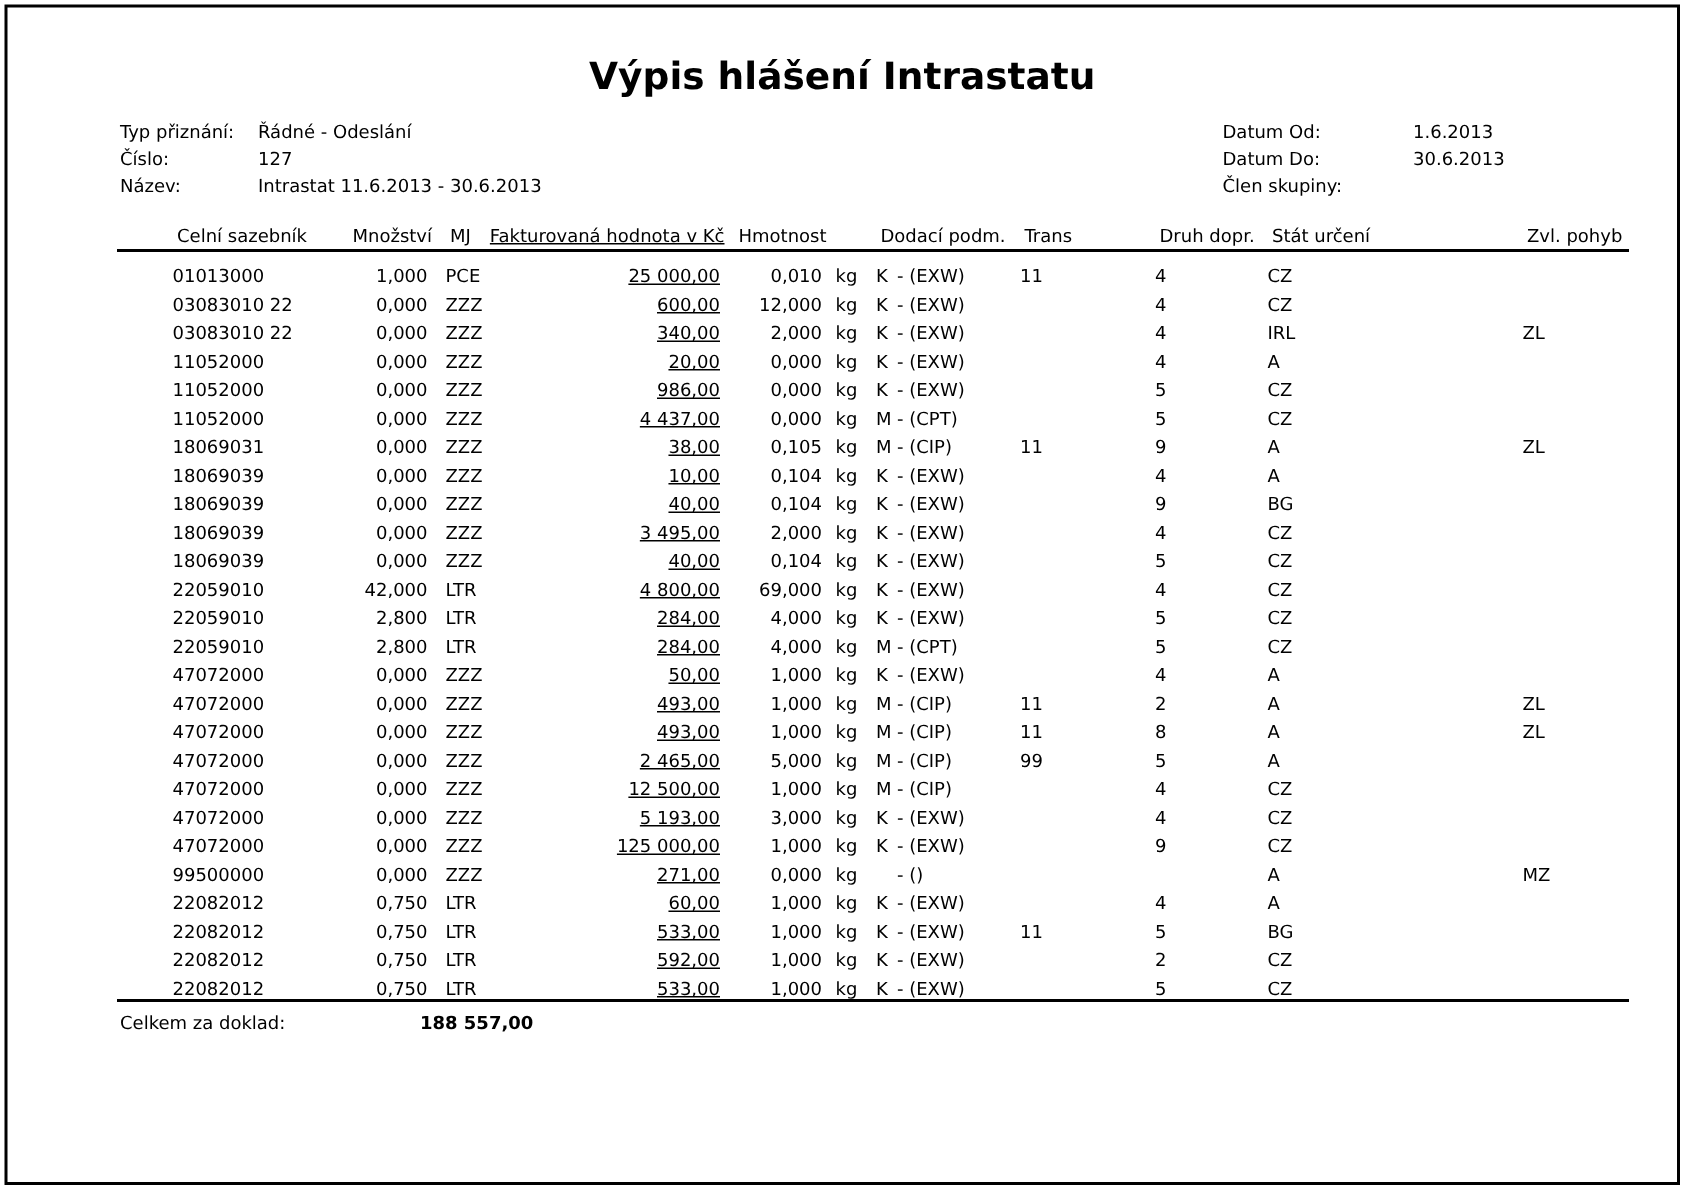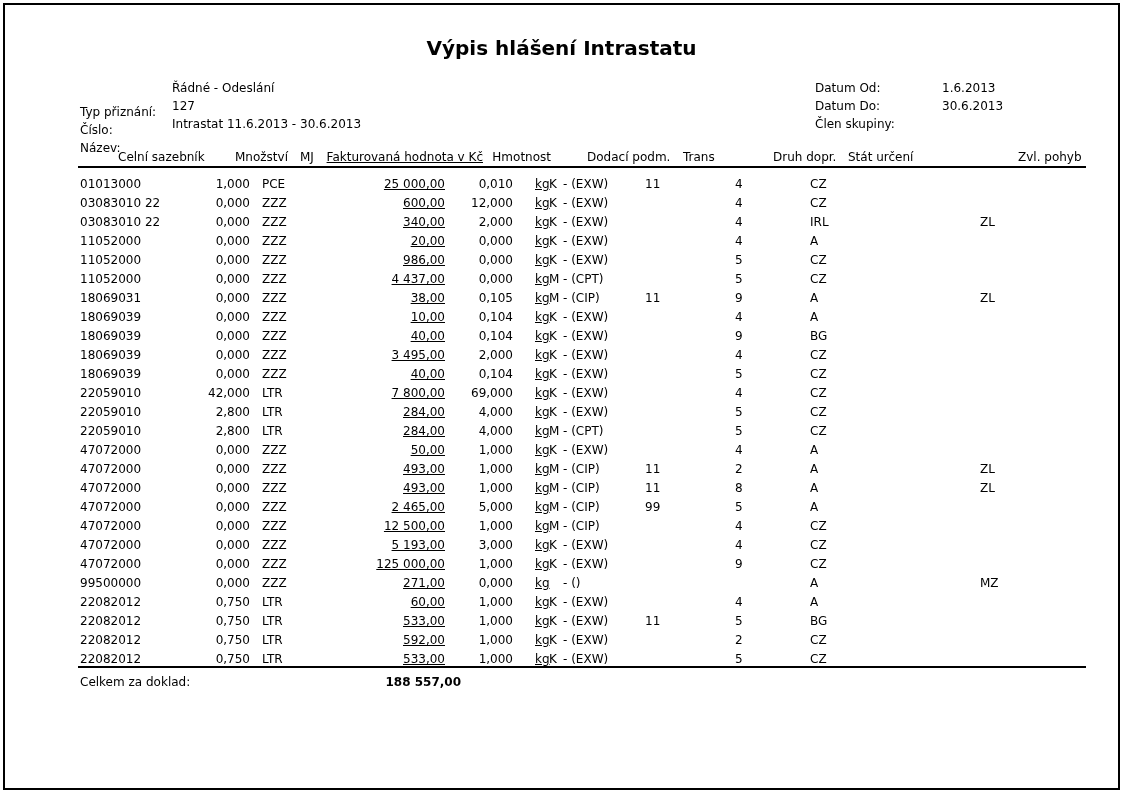--- a/index.html
+++ b/index.html
@@ -10,54 +10,54 @@
     overflow: hidden;
   }
   .frame {
     position: absolute; left: 3px; top: 3px; right: 3px; bottom: 3px;
     border: 2px solid #000; background: #fff;
   }
   .report { position: absolute; left: 0; top: 0; right: 0; bottom: 0; }
 
   .title {
     position: absolute; top: 36px; left: 0; width: 100%;
-    text-align: center; font-size: 20px; font-weight: bold;
+    text-align: center; font-size: 25px; font-weight: bold;
     letter-spacing: 0px;
   }
 
   .meta-label, .meta-value { position: absolute; height: 18px; line-height: 18px; white-space: pre; }
-  .ml { left: 80px; margin-top: 24px; }  .mv { left: 172px; }
+  .ml { left: 80px; }  .mv { left: 172px; }
   .rl { left: 815px; } .rv { left: 942px; }
   .r0 { top: 79px; } .r1 { top: 97px; } .r2 { top: 115px; }
 
   .thead { position: absolute; top: 148px; left: 0; right: 0; height: 18px; line-height: 18px; margin-left: 38px; }
   .rule { position: absolute; left: 78px; width: 1008px; height: 2px; background: #000; }
   .rule-head { top: 166px; }
   .rule-foot { top: 666px; }
 
   .rows { position: absolute; top: 175px; left: 0; right: 0; }
-  .trow { position: relative; height: 19px; line-height: 19px; }
+  .trow { position: relative; height: 19px; line-height: 19px; margin-left: 35px; }
 
   .cell { position: absolute; top: 0; height: 19px; white-space: pre; }
   .c-saz { left: 80px; }
   .c-mno { left: 160px; width: 90px; text-align: right; }
   .c-mj  { left: 262px; }
   .c-val { left: 280px; width: 165px; text-align: right; text-decoration: underline; }
   .c-wt  { left: 423px; width: 90px; text-align: right; }
-  .c-kg  { left: 535px; text-decoration: underline; }
+  .c-kg  { left: 522px; }
   .c-dod { left: 549px; }
   .c-dod .code { display: inline-block; width: 14px; }
   .c-tr  { left: 645px; }
   .c-dr  { left: 735px; }
   .c-st  { left: 810px; }
   .c-zp  { left: 980px; }
 
   .total-row { position: absolute; top: 673px; left: 0; right: 0; height: 19px; line-height: 19px; }
   .total-label { position: absolute; left: 80px; white-space: pre; }
-  .total-value { position: absolute; left: 296px; width: 165px; text-align: right; font-weight: bold; white-space: pre; }
+  .total-value { position: absolute; left: 280px; width: 165px; text-align: left; font-weight: bold; white-space: pre; }
 </style>
 </head>
 <body>
 
 <div class="frame"></div>
 
 <div class="report">
 
   <div class="title">Výpis hlášení Intrastatu</div>
 
@@ -231,21 +231,21 @@
         <span class="cell c-dod"><span class="code">K</span><span>- (EXW)</span></span>
         <span class="cell c-tr"></span>
         <span class="cell c-dr">5</span>
         <span class="cell c-st">CZ</span>
         <span class="cell c-zp"></span>
       </div>
       <div class="trow">
         <span class="cell c-saz">22059010</span>
         <span class="cell c-mno">42,000</span>
         <span class="cell c-mj">LTR</span>
-        <span class="cell c-val">7 800,00</span>
+        <span class="cell c-val">4 800,00</span>
         <span class="cell c-wt">69,000</span>
         <span class="cell c-kg">kg</span>
         <span class="cell c-dod"><span class="code">K</span><span>- (EXW)</span></span>
         <span class="cell c-tr"></span>
         <span class="cell c-dr">4</span>
         <span class="cell c-st">CZ</span>
         <span class="cell c-zp"></span>
       </div>
       <div class="trow">
         <span class="cell c-saz">22059010</span>

